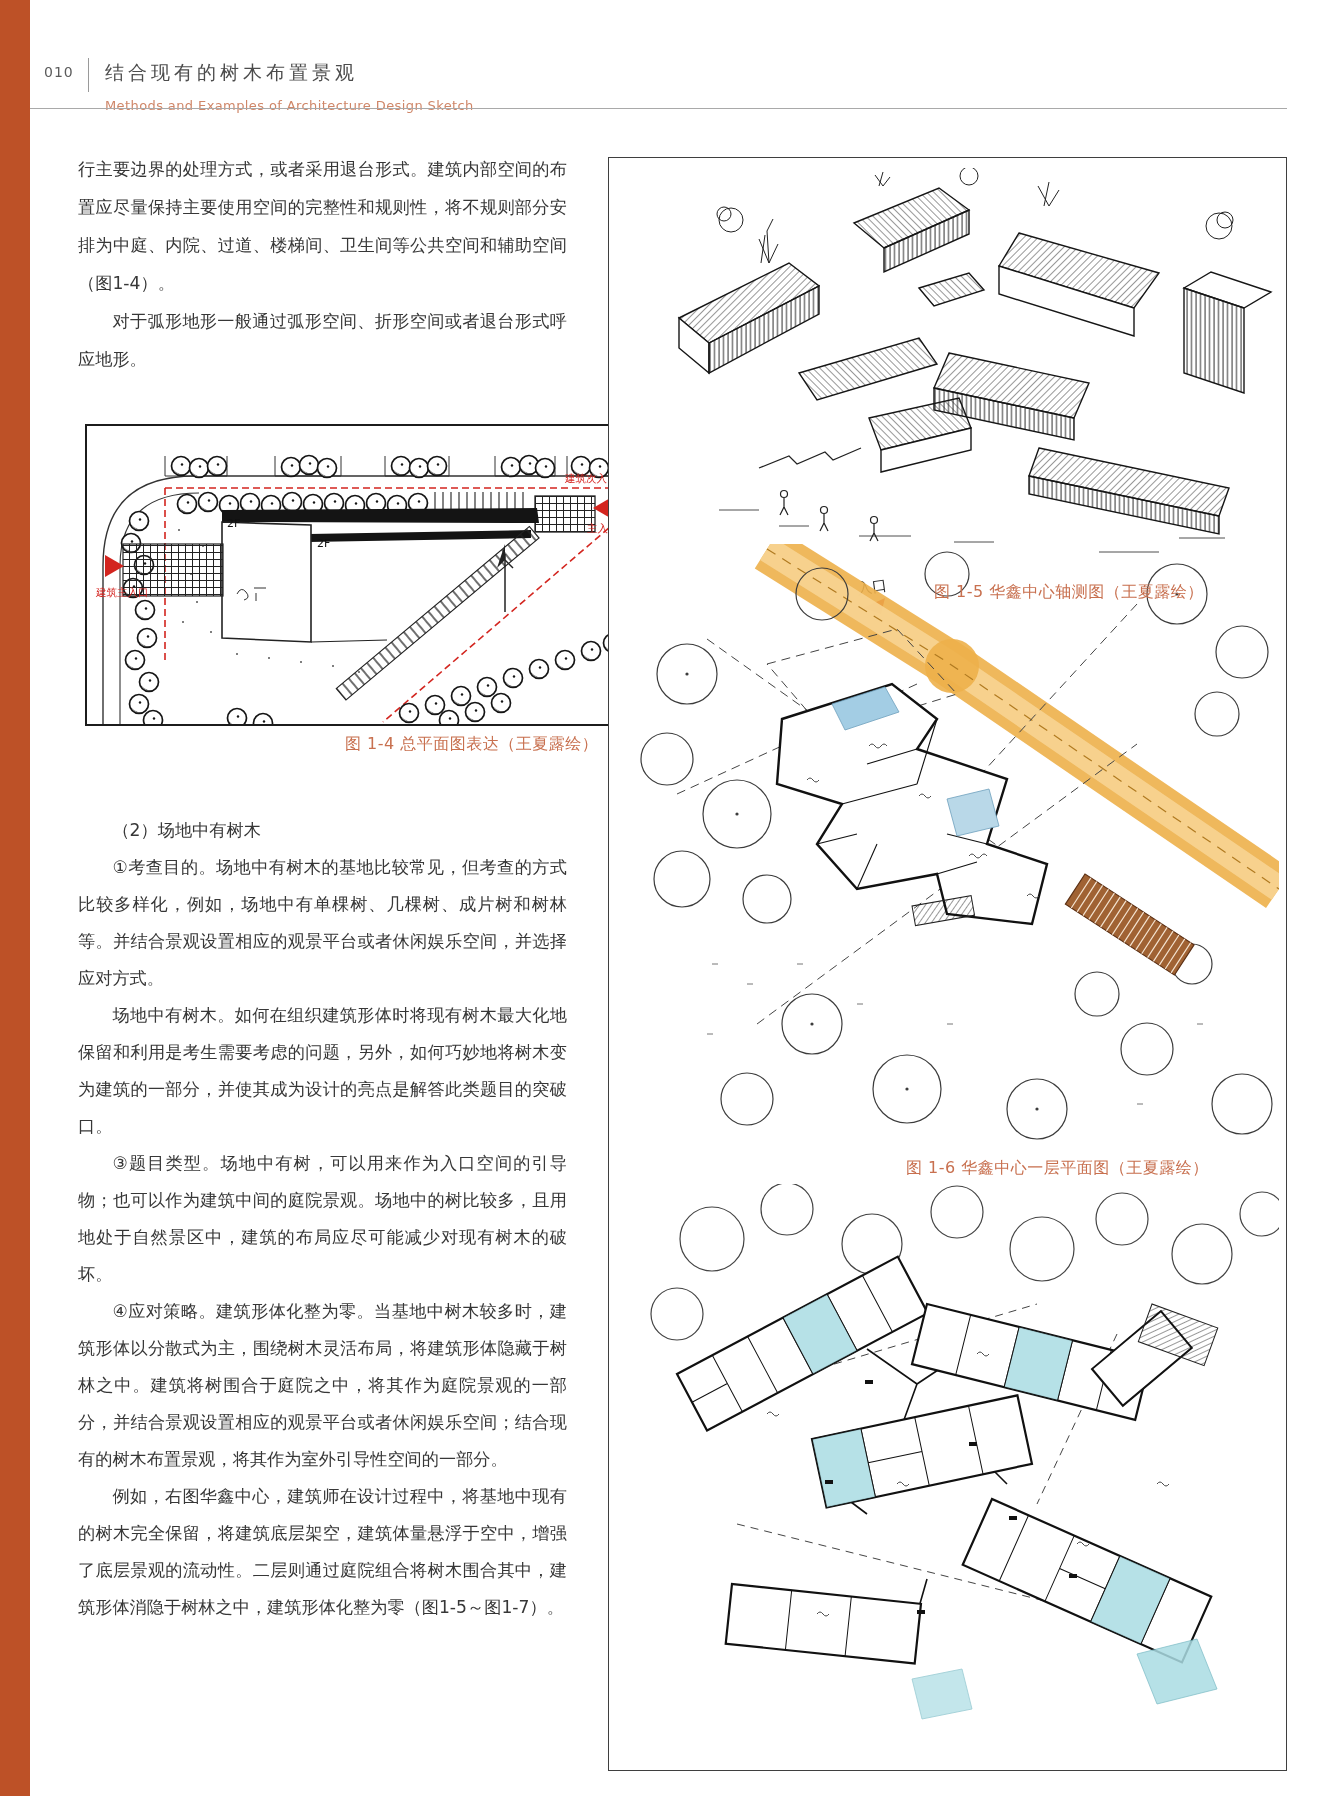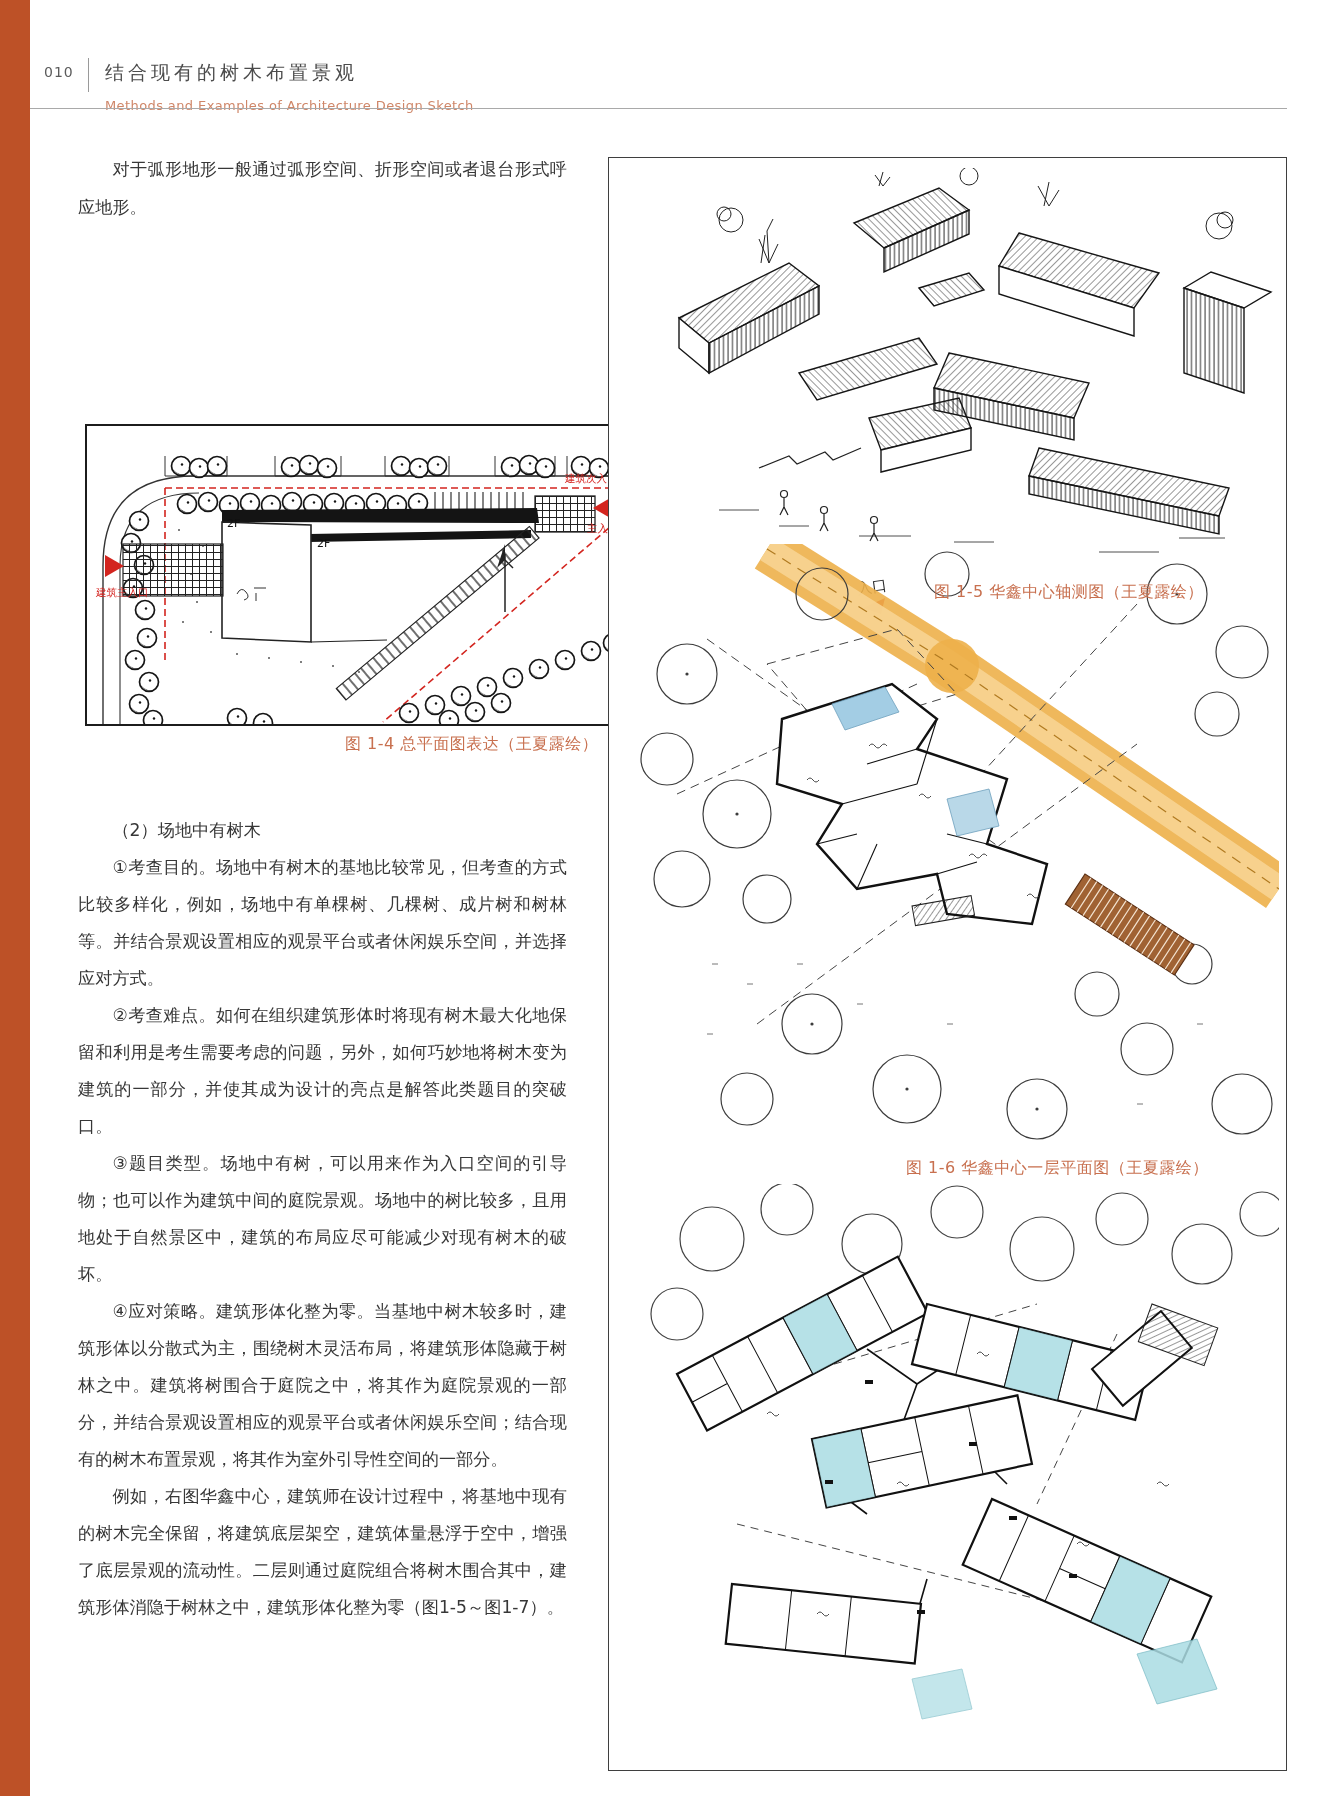--- a/index.html
+++ b/index.html
@@ -36,20 +36,21 @@
 
 <div class="accent-bar"></div>
 
 <div class="pagenum">010</div>
 <div class="hdr-div"></div>
 <div class="book-title">结合现有的树木布置景观</div>
 <div class="book-sub">Methods and Examples of Architecture Design Sketch</div>
 <div class="hdr-rule"></div>
 
 <div class="tblock" id="block1">
+  <p class="noind">行主要边界的处理方式，或者采用退台形式。建筑内部空间的布置应尽量保持主要使用空间的完整性和规则性，将不规则部分安排为中庭、内院、过道、楼梯间、卫生间等公共空间和辅助空间（图1-4）。</p>
   <p>对于弧形地形一般通过弧形空间、折形空间或者退台形式呼应地形。</p>
 </div>
 
 <div class="fig14">
   <svg width="532" height="298" viewBox="0 0 532 298">
     <defs>
       <g id="t4">
         <circle r="9.5" fill="#fff" stroke="#151515" stroke-width="1.7"></circle>
         <path d="M-7.5,3.5A9.5 9.5 0 0 0 5,8A11 11 0 0 1 -7.5,3.5Z" fill="#151515"></path>
         <circle cx="1" cy="-1.5" r="1.2" fill="#151515"></circle>
@@ -186,21 +187,21 @@
   <svg class="arrow-ic" style="left:506px;top:70px" width="20" height="24">
     <polygon points="19,1 0,12 19,23" fill="#d3251f"></polygon>
   </svg>
   <span class="red-label" style="left:500px;top:96px">主入口</span>
 </div>
 <div class="caption" style="left:345px;top:734px">图 1-4 总平面图表达（王夏露绘）</div>
 
 <div class="tblock" id="block2">
   <p>（2）场地中有树木</p>
   <p>①考查目的。场地中有树木的基地比较常见，但考查的方式比较多样化，例如，场地中有单棵树、几棵树、成片树和树林等。并结合景观设置相应的观景平台或者休闲娱乐空间，并选择应对方式。</p>
-  <p>②考查难点。如何在组织建筑形体时将现有树木最大化地保留和利用是考生需要考虑的问题，另外，如何巧妙地将树木变为建筑的一部分，并使其成为设计的亮点是解答此类题目的突破口。</p>
+  <p>场地中有树木。如何在组织建筑形体时将现有树木最大化地保留和利用是考生需要考虑的问题，另外，如何巧妙地将树木变为建筑的一部分，并使其成为设计的亮点是解答此类题目的突破口。</p>
   <p>③题目类型。场地中有树，可以用来作为入口空间的引导物；也可以作为建筑中间的庭院景观。场地中的树比较多，且用地处于自然景区中，建筑的布局应尽可能减少对现有树木的破坏。</p>
   <p>④应对策略。建筑形体化整为零。当基地中树木较多时，建筑形体以分散式为主，围绕树木灵活布局，将建筑形体隐藏于树林之中。建筑将树围合于庭院之中，将其作为庭院景观的一部分，并结合景观设置相应的观景平台或者休闲娱乐空间；结合现有的树木布置景观，将其作为室外引导性空间的一部分。</p>
   <p>例如，右图华鑫中心，建筑师在设计过程中，将基地中现有的树木完全保留，将建筑底层架空，建筑体量悬浮于空中，增强了底层景观的流动性。二层则通过庭院组合将树木围合其中，建筑形体消隐于树林之中，建筑形体化整为零（图1-5～图1-7）。</p>
 </div>
 
 <div class="rightbox">
 
   <svg class="fig-abs" style="left:10px;top:10px" width="660" height="412" viewBox="0 0 660 412">
     <defs>
       <pattern id="hA" width="5" height="5" patternUnits="userSpaceOnUse" patternTransform="rotate(45)">

